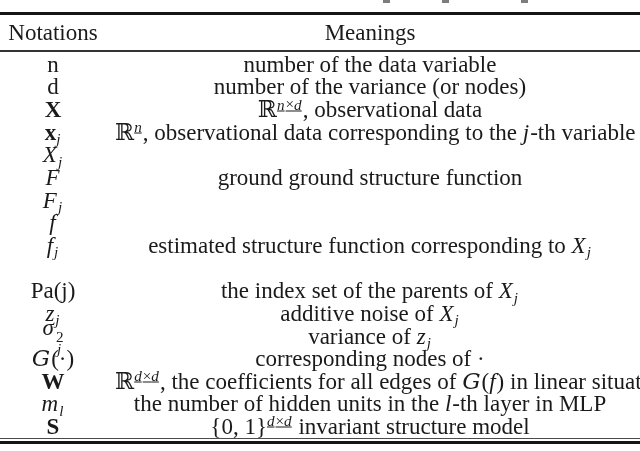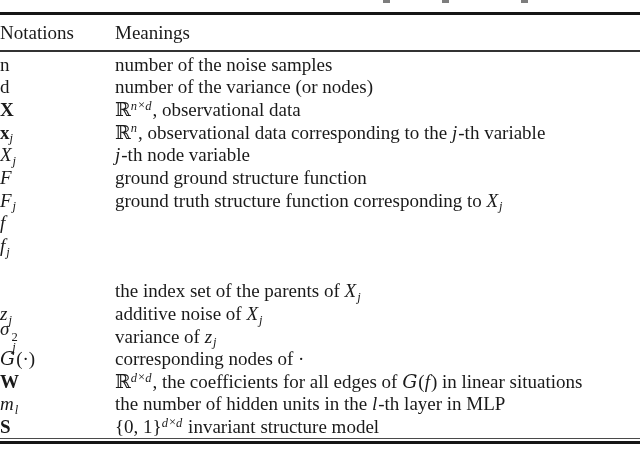--- a/index.html
+++ b/index.html
@@ -23,28 +23,28 @@
   .frag-2 { left: 442px; }
   .frag-3 { left: 521px; }
 
   .header-row { position: absolute; left: 0; top: 13px; height: 37px; width: 640px; }
   .tbody { position: absolute; left: 0; top: 52.5px; height: 385px; width: 640px;
            display: flex; flex-direction: column; }
   .row { position: relative; flex: 1 1 0; }
 
   .cell {
     position: absolute; top: 50%; transform: translateY(-50%);
-    white-space: nowrap;
-    font-size: 19px; line-height: 1;
+    text-align: center; white-space: nowrap;
+    font-size: 23px; line-height: 1;
   }
   .col1 { left: 0; width: 106px; }
   .col2 { left: 115px; width: 510px; }
 
   sub, sup { font-size: 66%; line-height: 0; }
-  sup { vertical-align: 0.5em; }
+  sup { vertical-align: 0.5em; text-decoration: underline; }
   sub { vertical-align: -0.3em; }
 
   .supsub {
     display: inline-flex; flex-direction: column; align-items: center;
     font-size: 66%; line-height: 0.8; vertical-align: -0.5em; margin-left: 1px;
   }
   .bb  { font-family: "DejaVu Serif", "DejaVu Sans", serif; }
   .cal { font-style: italic; font-family: "DejaVu Serif", serif; }
   i { padding-right: 1px; }
   b { font-weight: bold; }
@@ -63,65 +63,65 @@
   <div class="header-row">
     <div class="cell col1">Notations</div>
     <div class="cell col2">Meanings</div>
   </div>
 
   <div class="rule rule-mid"></div>
 
   <div class="tbody">
   <div class="row">
     <div class="cell col1">n</div>
-    <div class="cell col2">number of the noise samples</div>
+    <div class="cell col2">number of the data variable</div>
   </div>
 
   <div class="row">
     <div class="cell col1">d</div>
     <div class="cell col2">number of the variance (or nodes)</div>
   </div>
 
   <div class="row">
     <div class="cell col1"><b>X</b></div>
     <div class="cell col2"><span class="bb">ℝ</span><sup><i>n</i>×<i>d</i></sup>, observational data</div>
   </div>
 
   <div class="row">
     <div class="cell col1"><b>x</b><sub><i>j</i></sub></div>
     <div class="cell col2"><span class="bb">ℝ</span><sup><i>n</i></sup>, observational data corresponding to the <i>j</i>-th variable</div>
   </div>
 
   <div class="row">
     <div class="cell col1"><i>X</i><sub><i>j</i></sub></div>
-    <div class="cell col2"><i>j</i>-th node variable</div>
   </div>
 
   <div class="row">
     <div class="cell col1"><i>F</i></div>
     <div class="cell col2">ground ground structure function</div>
   </div>
 
   <div class="row">
     <div class="cell col1"><i>F</i><sub><i>j</i></sub></div>
-    <div class="cell col2">ground truth structure function corresponding to <i>X</i><sub><i>j</i></sub></div>
   </div>
 
   <div class="row">
     <div class="cell col1"><i>f</i></div>
   </div>
 
   <div class="row">
     <div class="cell col1"><i>f</i><sub><i>j</i></sub></div>
+    <div class="cell col2">estimated structure function corresponding to <i>X</i><sub><i>j</i></sub></div>
   </div>
 
   <div class="row">
   </div>
 
   <div class="row">
+    <div class="cell col1">Pa(j)</div>
     <div class="cell col2">the index set of the parents of <i>X</i><sub><i>j</i></sub></div>
   </div>
 
   <div class="row">
     <div class="cell col1"><i>z</i><sub><i>j</i></sub></div>
     <div class="cell col2">additive noise of <i>X</i><sub><i>j</i></sub></div>
   </div>
 
   <div class="row">
     <div class="cell col1"><i>σ</i><span class="supsub">

